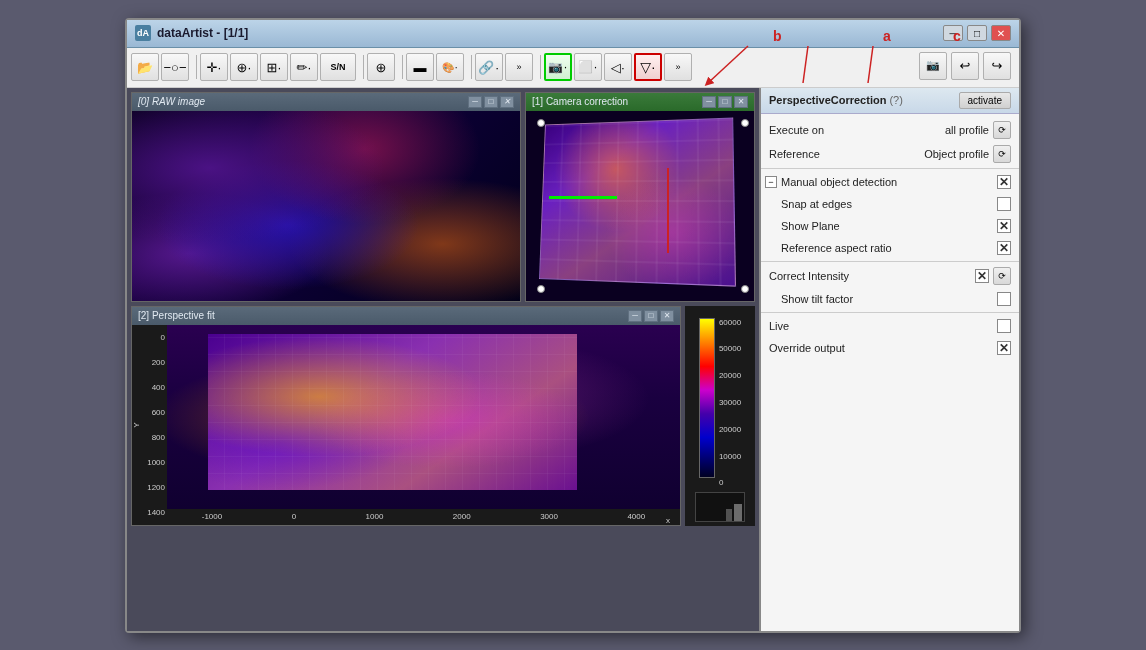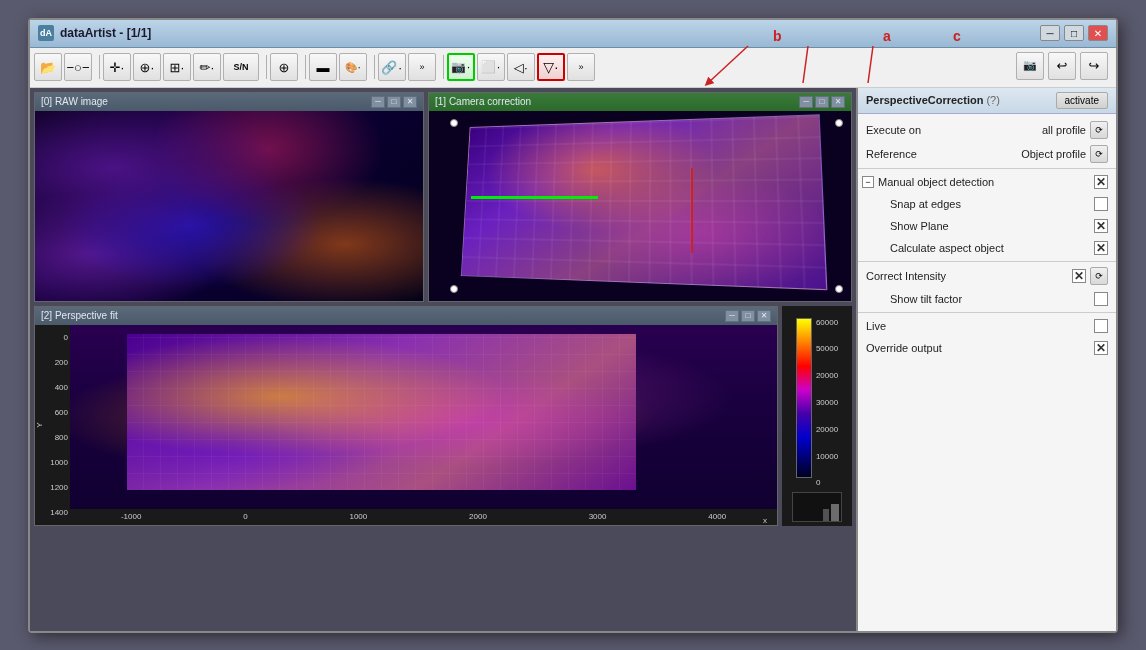--- a/index.html
+++ b/index.html
@@ -9,21 +9,21 @@
       height: 650px;
       font-family: 'Segoe UI', Arial, sans-serif;
       font-size: 11px;
       overflow: hidden;
       display: flex;
       align-items: center;
       justify-content: center;
     }
 
     .app-window {
-      width: 1090px;
+      width: 896px;
       height: 615px;
       background: #f0f0f0;
       border: 2px solid #888;
       border-radius: 4px;
       box-shadow: 4px 4px 16px rgba(0,0,0,0.5);
       display: flex;
       flex-direction: column;
       position: relative;
     }
 
@@ -374,21 +374,21 @@
     .setting-row {
       display: flex;
       align-items: center;
       padding: 3px 8px;
       min-height: 22px;
     }
     .setting-row.group-header {
       padding-left: 4px;
     }
     .setting-indent-2 {
-      padding-left: 32px;
+      padding-left: 20px;
     }
     .setting-label {
       flex: 1;
       font-size: 11px;
       color: #222;
     }
     .setting-value {
       font-size: 11px;
       color: #222;
       margin-left: 4px;
@@ -511,21 +511,21 @@
       <div class="tb-btn" style="font-size:13px;">↪</div>
     </div>
   </div>
 
   <div class="main-content">
 
     <div class="canvas-area">
 
       <div class="top-panels">
 
-        <div class="panel" style="width: 390px;">
+        <div class="panel" style="width: 390px; font-style: italic;">
           <div class="panel-title">
             <span>[0] RAW image</span>
             <div class="panel-controls">
               <div class="panel-ctrl-btn">─</div>
               <div class="panel-ctrl-btn">□</div>
               <div class="panel-ctrl-btn">✕</div>
             </div>
           </div>
           <div class="panel-body">
             <div class="heatmap-raw"></div>
@@ -653,21 +653,21 @@
           <span class="setting-label">Snap at edges</span>
           <div class="checkbox-empty"></div>
         </div>
 
         <div class="setting-row setting-indent-2">
           <span class="setting-label">Show Plane</span>
           <div class="checkbox-x">✕</div>
         </div>
 
         <div class="setting-row setting-indent-2">
-          <span class="setting-label">Calculate aspect object</span>
+          <span class="setting-label">Reference aspect ratio</span>
           <div class="checkbox-x">✕</div>
         </div>
 
         <div class="divider-row"></div>
 
         <div class="setting-row">
           <span class="setting-label">Correct Intensity</span>
           <div class="checkbox-x">✕</div>
           <div class="setting-side-btn">⟳</div>
         </div>

